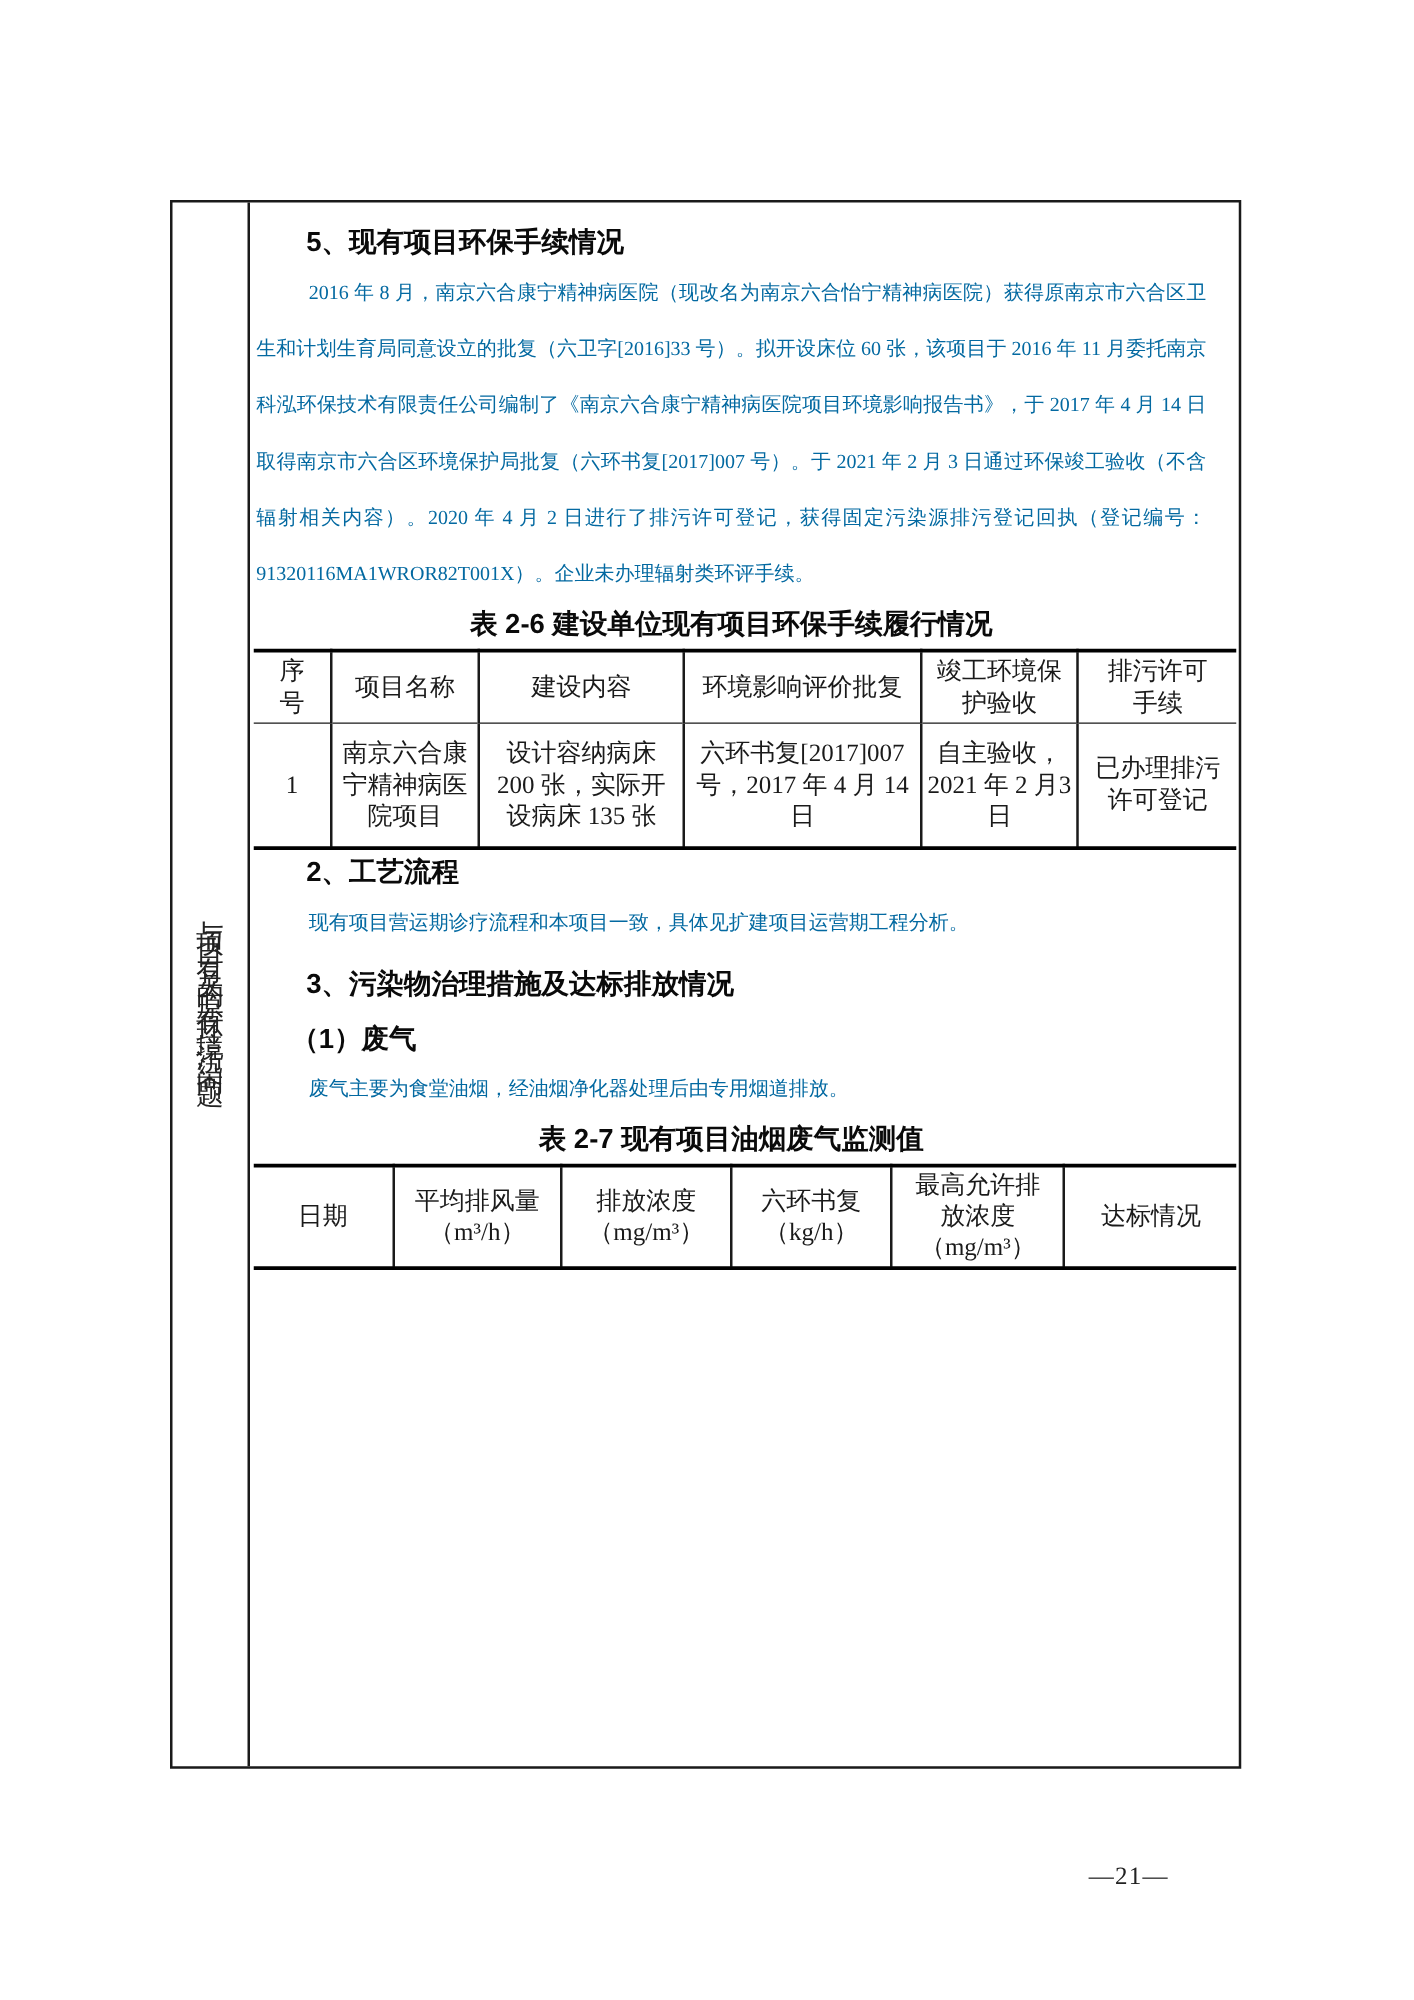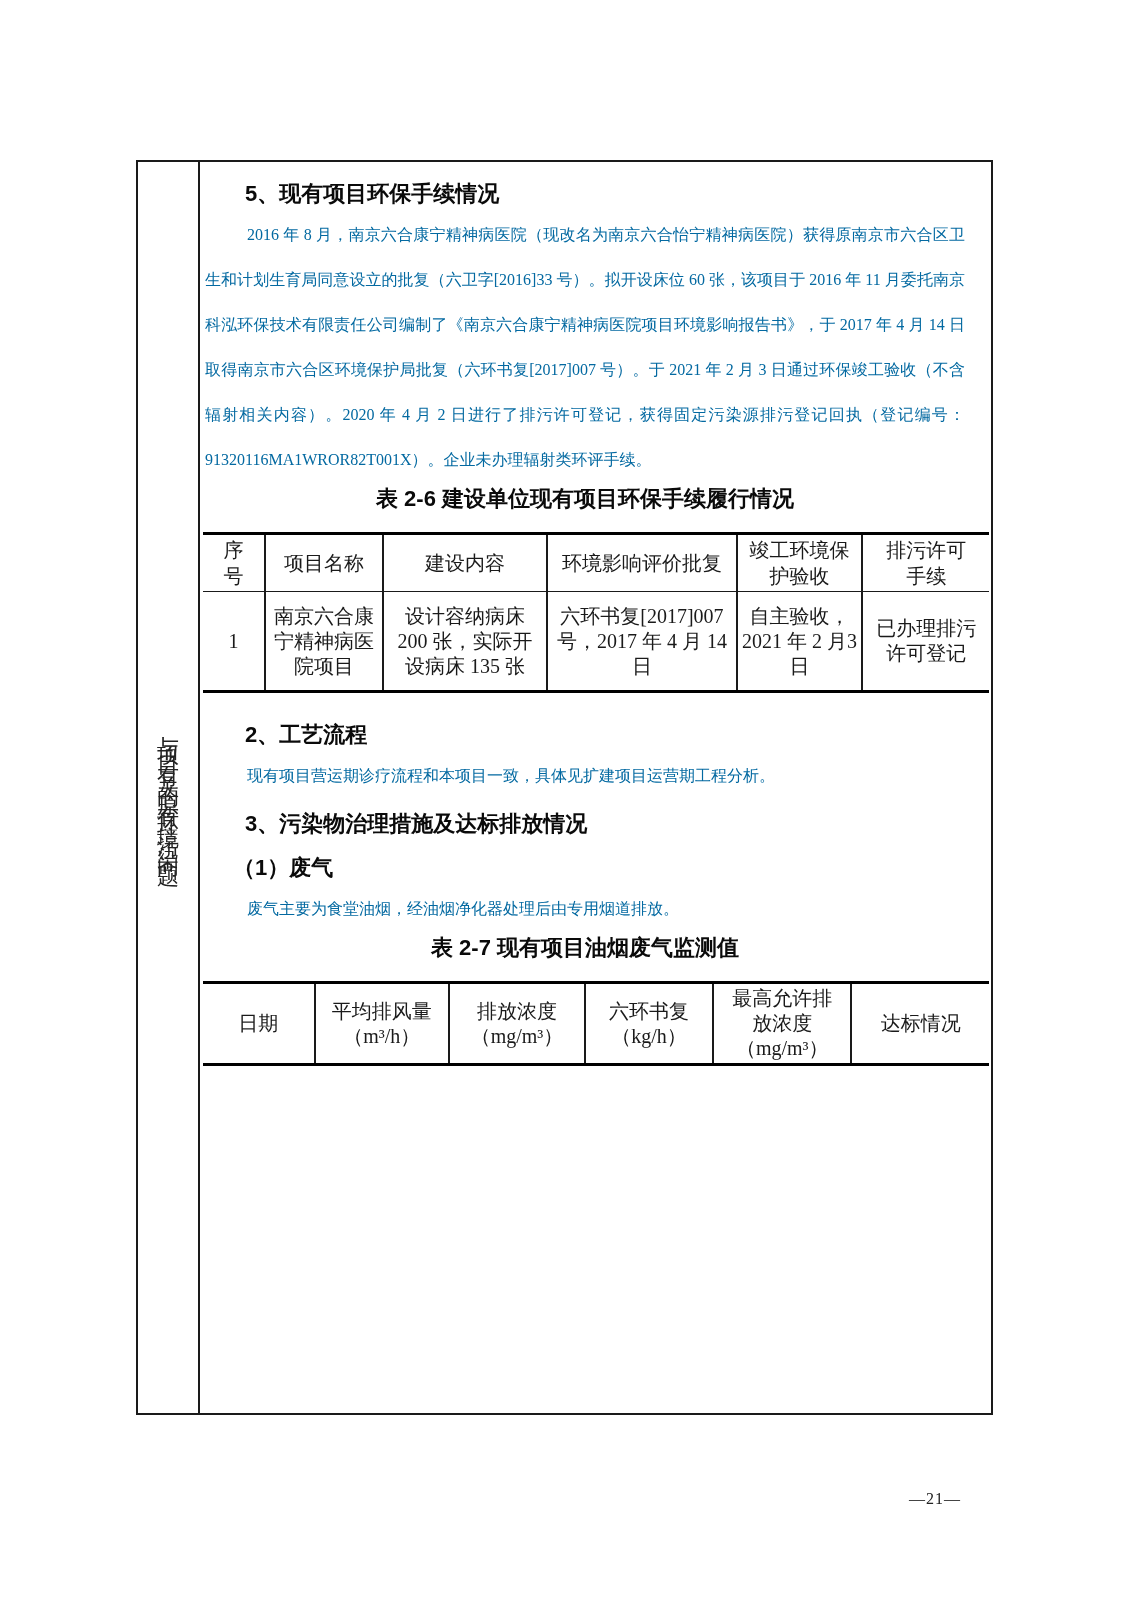--- a/index.html
+++ b/index.html
@@ -56,37 +56,37 @@
   }
   .sec-heading {
     font-family: "Liberation Sans", "DejaVu Sans", sans-serif;
     font-weight: bold;
     font-size: 22px;
     line-height: 36px;
     margin: 0 24px 0 2px;
     text-indent: 40px;
     color: #0a0a0a;
   }
-  .mt12 { margin-top: 24px; }
+  .mt12 { margin-top: 0; }
   .mt8  { margin-top: 8px; }
   .para {
     font-size: 16px;
     line-height: 45px;
     text-align: justify;
     text-indent: 42px;
     margin: 0 24px 0 2px;
     color: #0369a1;
   }
   .tbl-caption {
     font-family: "Liberation Sans", "DejaVu Sans", sans-serif;
     font-weight: bold;
     font-size: 22px;
     line-height: 34px;
     text-align: center;
-    margin: 0 24px 16px 2px;
+    margin: 0 24px 3px 2px;
     color: #0a0a0a;
   }
   table.doc-table {
     width: 100%;
     border-collapse: collapse;
     table-layout: fixed;
     font-size: 20px;
     color: #1a1a1a;
   }
   table.doc-table td {
@@ -104,25 +104,25 @@
   table.doc-table { border-top: 3.5px solid #000; border-bottom: 3.5px solid #000; }
   table.doc-table tr td:first-child { border-left: none; }
   table.doc-table tr td:last-child { border-right: none; }
   table.doc-table tr:first-child td { border-top: none; }
   table.doc-table tr:last-child td { border-bottom: none; }
   #table-2-6 tr.hdr td { height: 56px; }
   #table-2-6 tr.data td { height: 100px; line-height: 25px; }
   #table-2-7 tr.hdr td { height: 74px; line-height: 25px; }
   .footer-pageno {
     position: absolute;
-    left: 870px;
+    left: 838px;
     top: 1490px;
     width: 130px;
     text-align: center;
-    font-size: 16px;
+    font-size: 20px;
     color: #222;
     letter-spacing: 1px;
   }
 </style>
 </head>
 <body>
 
 <div class="page">
   <div class="frame">
 

